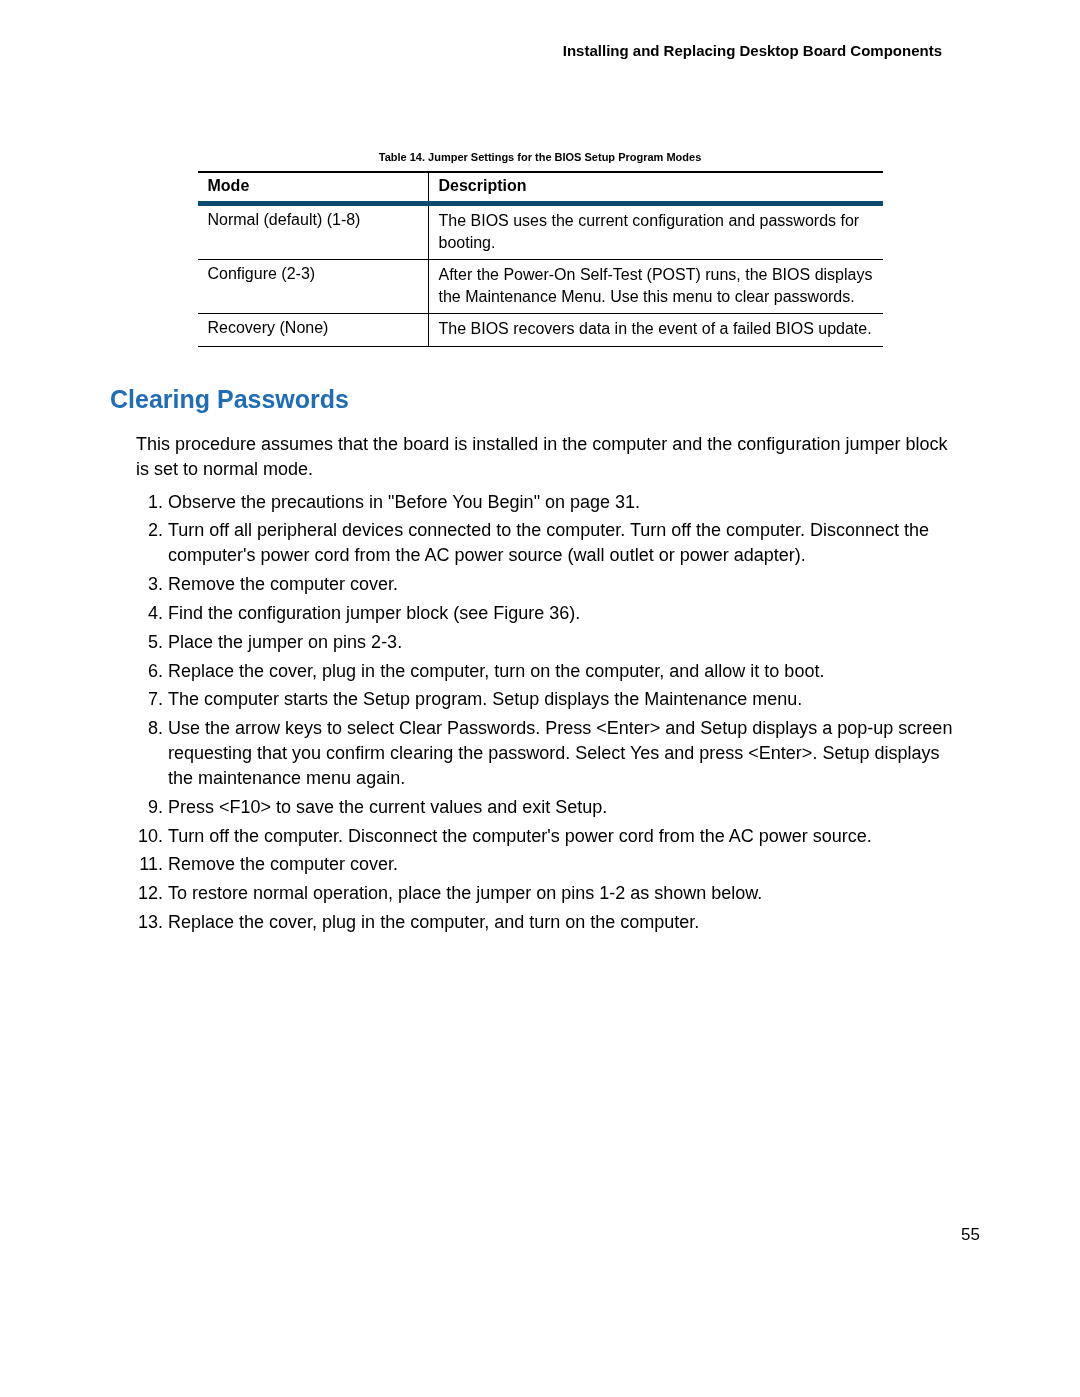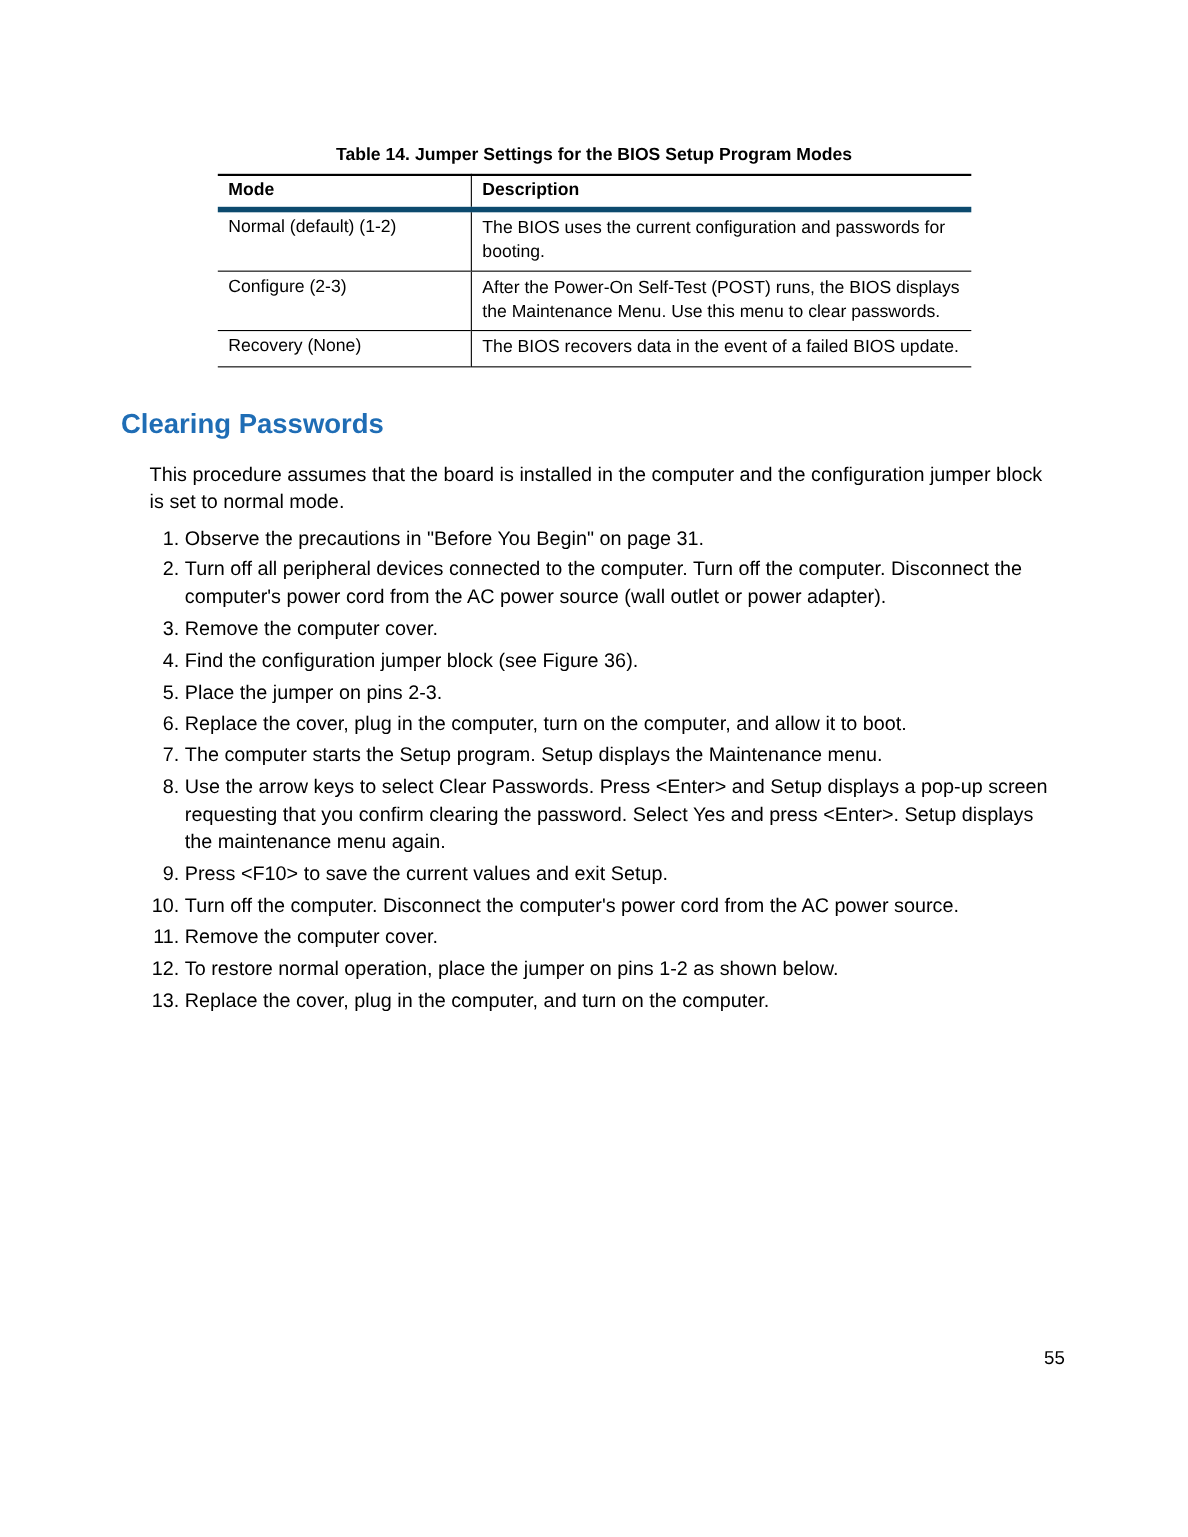--- a/index.html
+++ b/index.html
@@ -21,21 +21,21 @@
   .running-header {
     text-align: right;
     font-weight: bold;
     font-size: 15px;
     margin-top: 2px;
     margin-right: 28px;
   }
   .table-caption {
     text-align: center;
     font-weight: bold;
-    font-size: 16px;
+    font-size: 11px;
     margin-top: 92px;
     margin-bottom: 8px;
   }
   table.jumper {
     width: 685px;
     margin: 0 auto;
     border-collapse: collapse;
     font-size: 16px;
   }
   table.jumper th, table.jumper td {
@@ -84,43 +84,44 @@
     margin: 0;
     padding-left: 32px;
   }
   ol.steps li {
     margin-bottom: 4px;
     padding-left: 0px;
   }
   .page-number {
     position: absolute;
     bottom: 152px;
-    right: 112px;
+    right: 100px;
     font-size: 17px;
     margin-top: 44px;
   }
 </style>
 </head>
 <body>
 
 <div class="page">
 
+  <div class="running-header">Installing and Replacing Desktop Board Components</div>
 
   <div class="table-caption">Table 14. Jumper Settings for the BIOS Setup Program Modes</div>
 
   <table class="jumper">
     <thead>
       <tr>
         <th>Mode</th>
         <th>Description</th>
       </tr>
     </thead>
     <tbody>
       <tr>
-        <td>Normal (default) (1-2)</td>
+        <td>Normal (default) (1-8)</td>
         <td>The BIOS uses the current configuration and passwords for booting.</td>
       </tr>
       <tr>
         <td>Configure (2-3)</td>
         <td>After the Power-On Self-Test (POST) runs, the BIOS displays the Maintenance Menu.  Use this menu to clear passwords.</td>
       </tr>
       <tr>
         <td>Recovery (None)</td>
         <td>The BIOS recovers data in the event of a failed BIOS update.</td>
       </tr>

